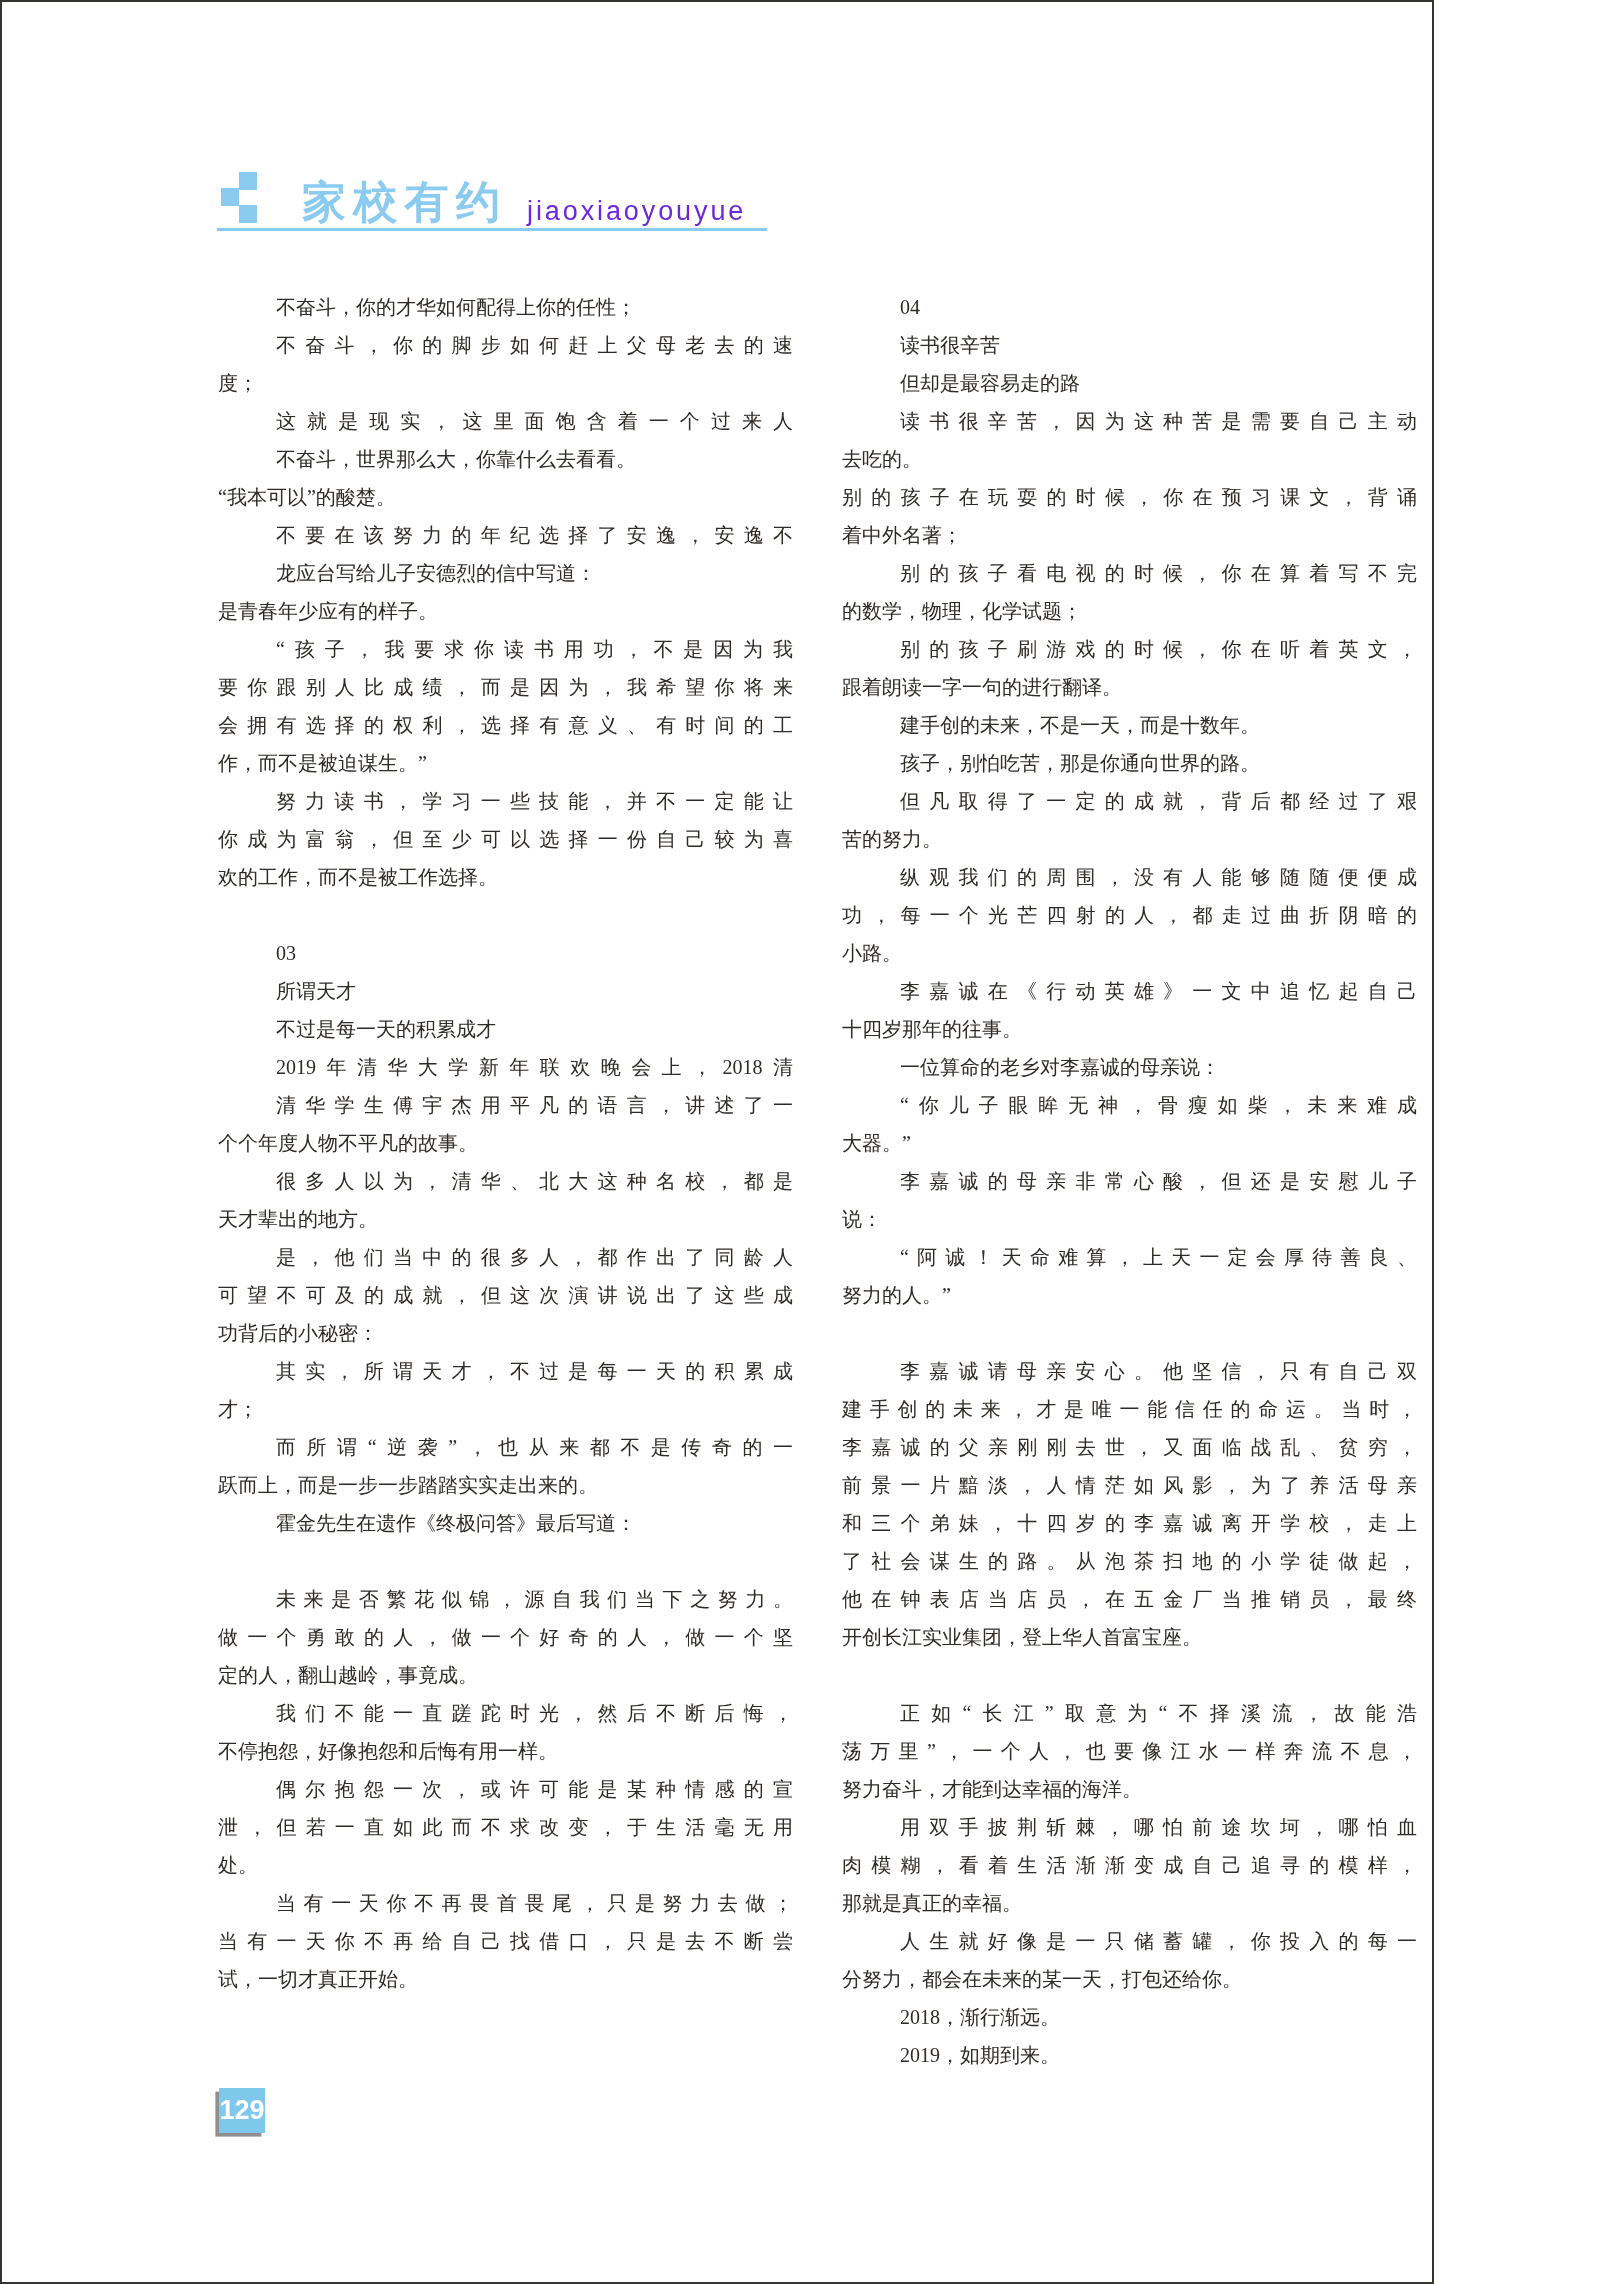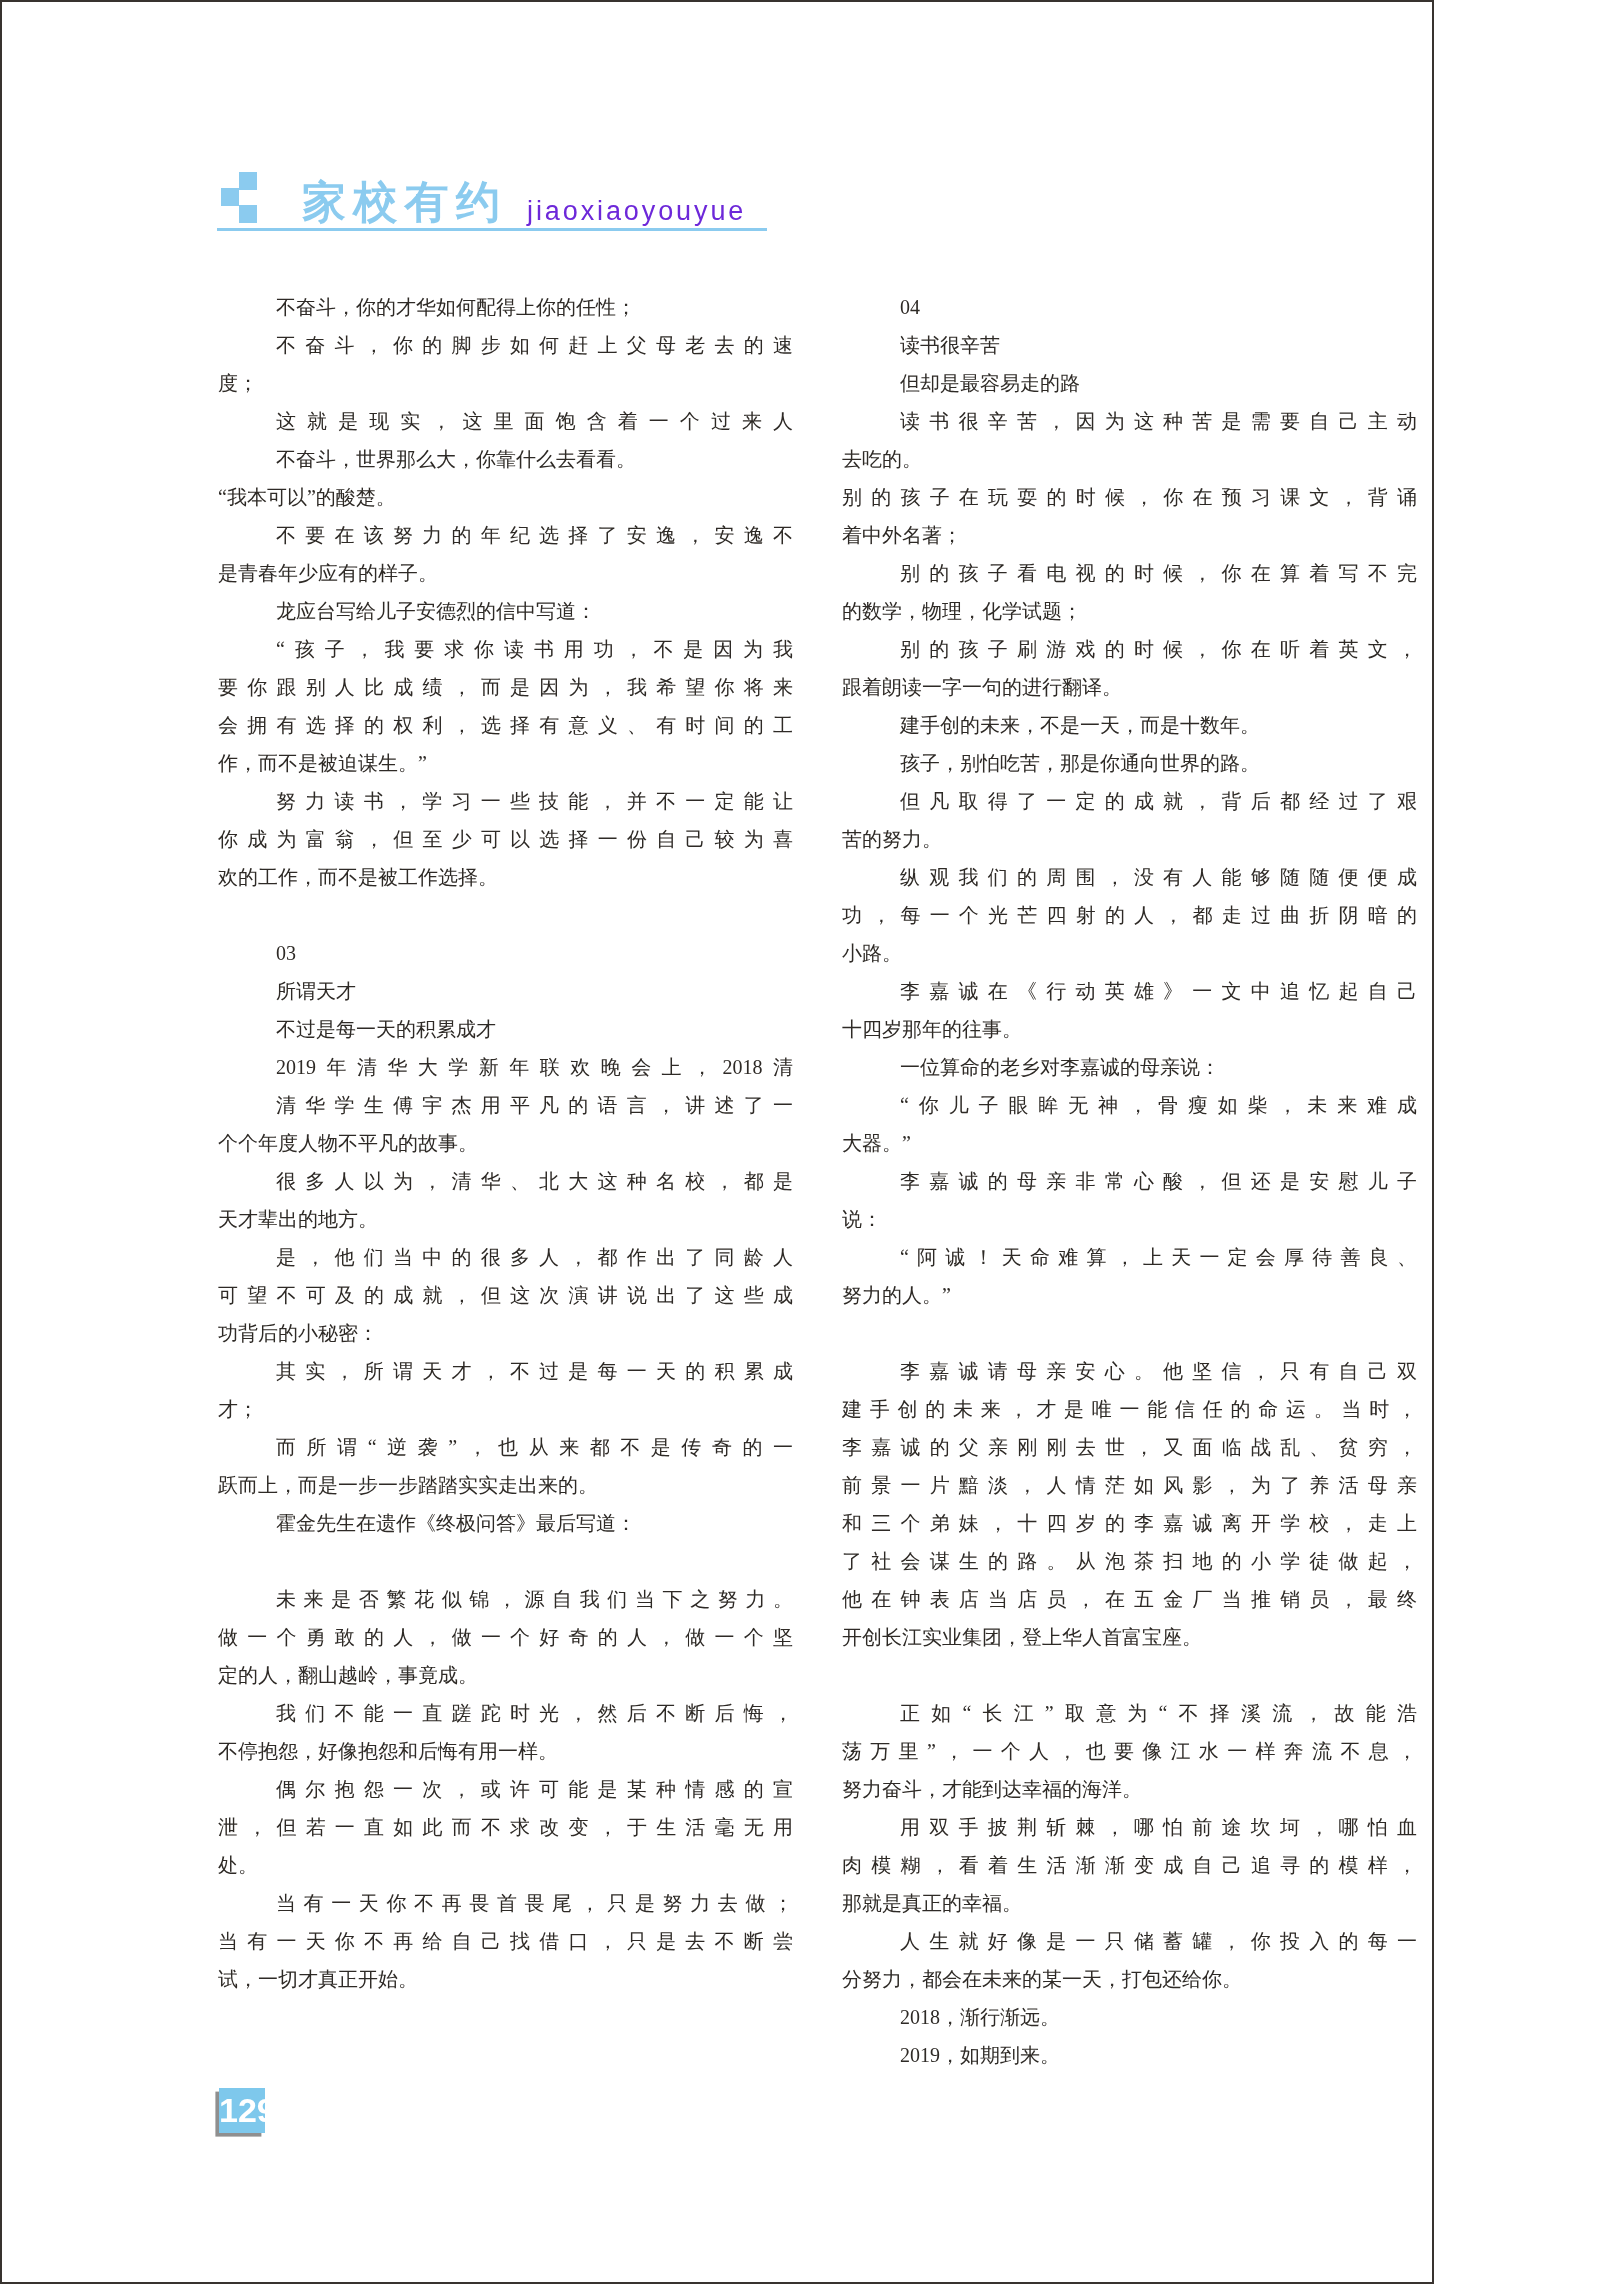--- a/index.html
+++ b/index.html
@@ -57,22 +57,22 @@
     overflow:hidden;
   }
   
   .page-badge{
     position:absolute;left:217px;top:2086px;
     width:46px;height:45px;
     background:#7ec8ec;
     box-shadow:-3.6px 3.6px 0 #8f8f8f;
     color:#ffffff;
     font-family:"Liberation Sans","DejaVu Sans",sans-serif;
-    font-weight:bold;font-size:34px;line-height:45px;
-    text-align:left;
+    font-weight:bold;font-size:27px;line-height:45px;
+    text-align:center;
   }
 </style>
 </head>
 <body>
 
 <div class="page">
 
   <div class="header">
     <div class="logo-mark">
       <div class="logo-sq s1"></div>
@@ -85,22 +85,22 @@
   </div>
 
   <div class="col left">
       <div class="line ind">不奋斗，你的才华如何配得上你的任性；</div>
       <div class="line ind just">不奋斗，你的脚步如何赶上父母老去的速</div>
       <div class="line">度；</div>
       <div class="line ind just">这就是现实，这里面饱含着一个过来人</div>
       <div class="line ind">不奋斗，世界那么大，你靠什么去看看。</div>
       <div class="line">“我本可以”的酸楚。</div>
       <div class="line ind just">不要在该努力的年纪选择了安逸，安逸不</div>
+      <div class="line ind">龙应台写给儿子安德烈的信中写道：</div>
       <div class="line">是青春年少应有的样子。</div>
-      <div class="line ind">龙应台写给儿子安德烈的信中写道：</div>
       <div class="line ind just">“孩子，我要求你读书用功，不是因为我</div>
       <div class="line just">要你跟别人比成绩，而是因为，我希望你将来</div>
       <div class="line just">会拥有选择的权利，选择有意义、有时间的工</div>
       <div class="line">作，而不是被迫谋生。”</div>
       <div class="line ind just">努力读书，学习一些技能，并不一定能让</div>
       <div class="line just">你成为富翁，但至少可以选择一份自己较为喜</div>
       <div class="line">欢的工作，而不是被工作选择。</div>
       <div class="line"></div>
       <div class="line ind">03</div>
       <div class="line ind">所谓天才</div>

